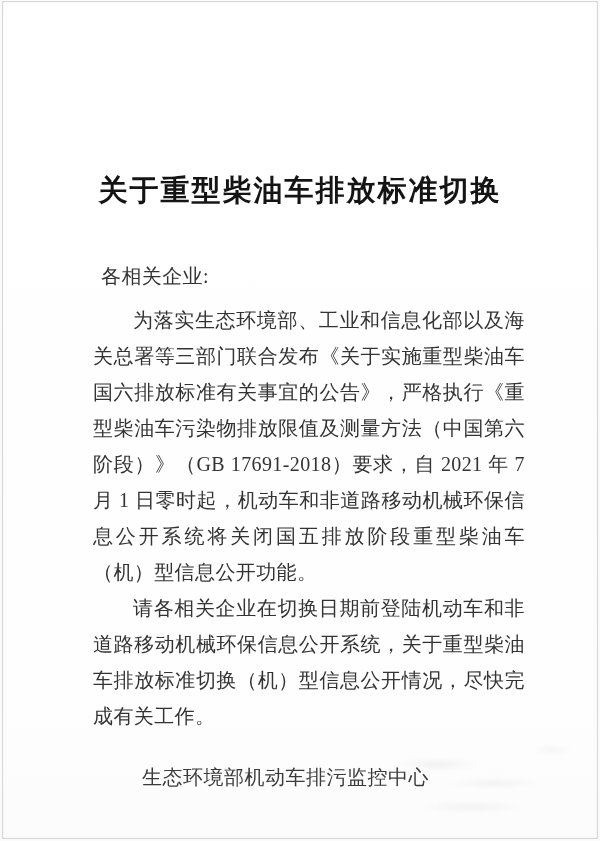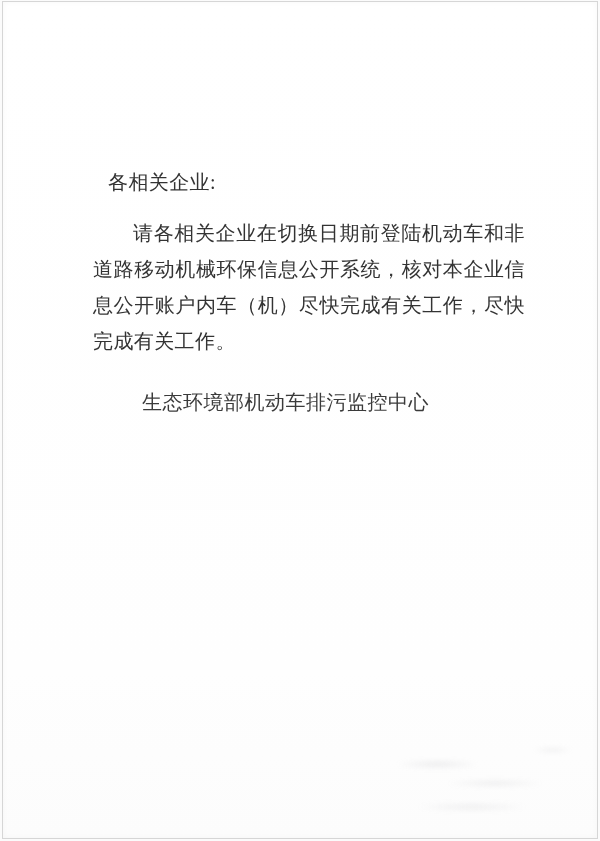--- a/index.html
+++ b/index.html
@@ -38,21 +38,21 @@
   .content {
     margin-top: 42px;
     padding: 0 72px 0 90px;
     font-size: 20px;
     line-height: 36px;
     text-align: justify;
     color: #333333;
     letter-spacing: 0.4px;
   }
   .salutation {
-    margin: 15px;
+    margin: 8px;
   }
   .para {
     margin: 0;
     text-indent: 2em;
   }
   .signature-block {
     width: fit-content;
     margin: 24px 96px 0 auto;
     text-align: center;
     font-size: 20px;
@@ -78,25 +78,27 @@
     filter: blur(2px);
   }
 </style>
 </head>
 <body>
 
 <div class="canvas">
   <div class="page">
 
     <div class="title-block">
+      <div>关于重型柴油车排放标准切换</div>
     </div>
 
     <div class="content">
       <p class="salutation">各相关企业:</p>
-      <p class="para">请各相关企业在切换日期前登陆机动车和非道路移动机械环保信息公开系统，核对本企业信息公开账户内车（机）尽快完成有关工作，尽快完成有关工作。</p>
+      <p class="para">为落实生态环境部、工业和信息化部以及海关总署等三部门联合发布《关于实施重型柴油车国六排放标准有关事宜的公告》，严格执行《重型柴油车污染物排放限值及测量方法（中国第六阶段）》（GB 17691-2018）要求，自 2021 年 7 月 1 日零时起，机动车和非道路移动机械环保信息公开系统将关闭国五排放阶段重型柴油车（机）型信息公开功能。</p>
+      <p class="para">请各相关企业在切换日期前登陆机动车和非道路移动机械环保信息公开系统，关于重型柴油车排放标准切换（机）型信息公开情况，尽快完成有关工作。</p>
 
       <div class="signature-block">
         <div class="signature-line">生态环境部机动车排污监控中心</div>
 
       </div>
     </div>
 
     <div class="watermark"></div>
   </div>
 </div>

